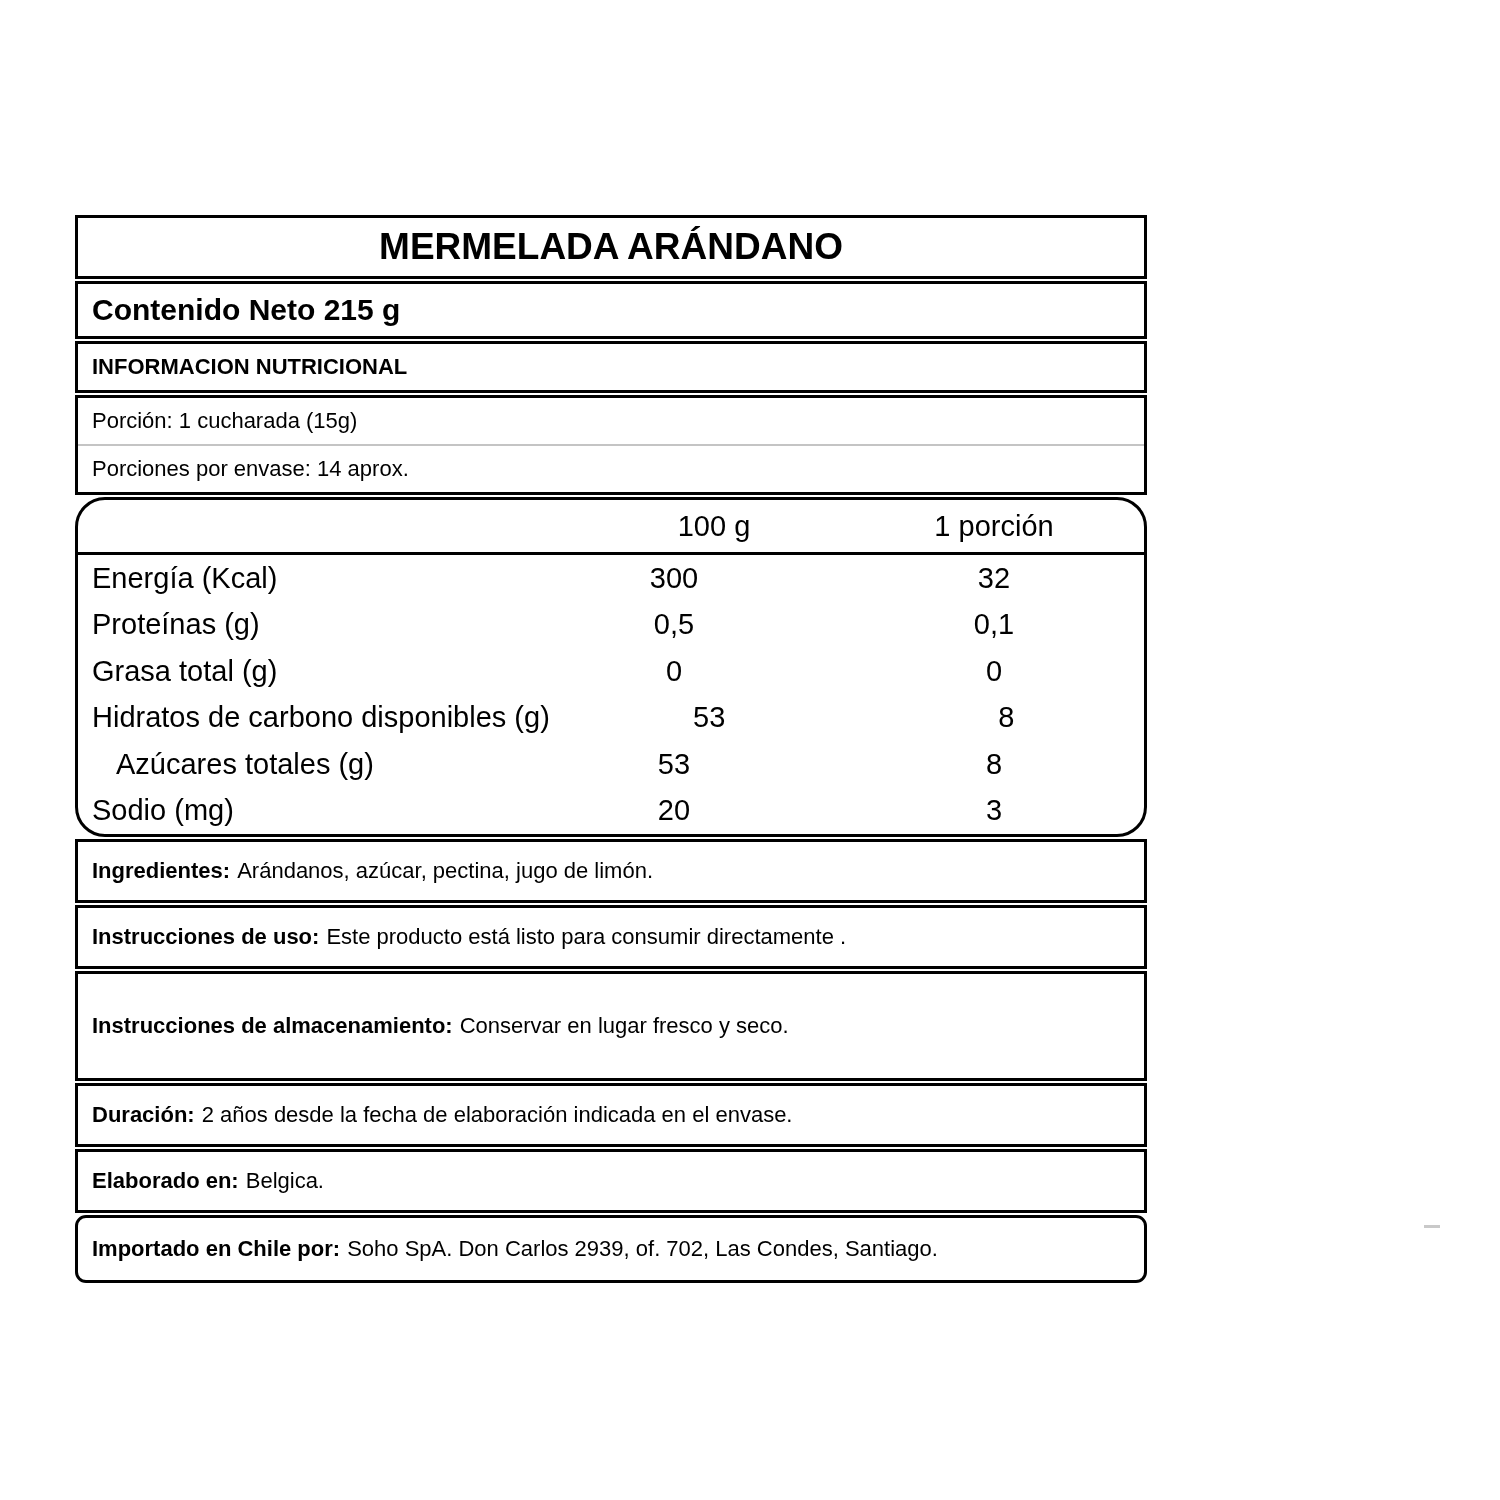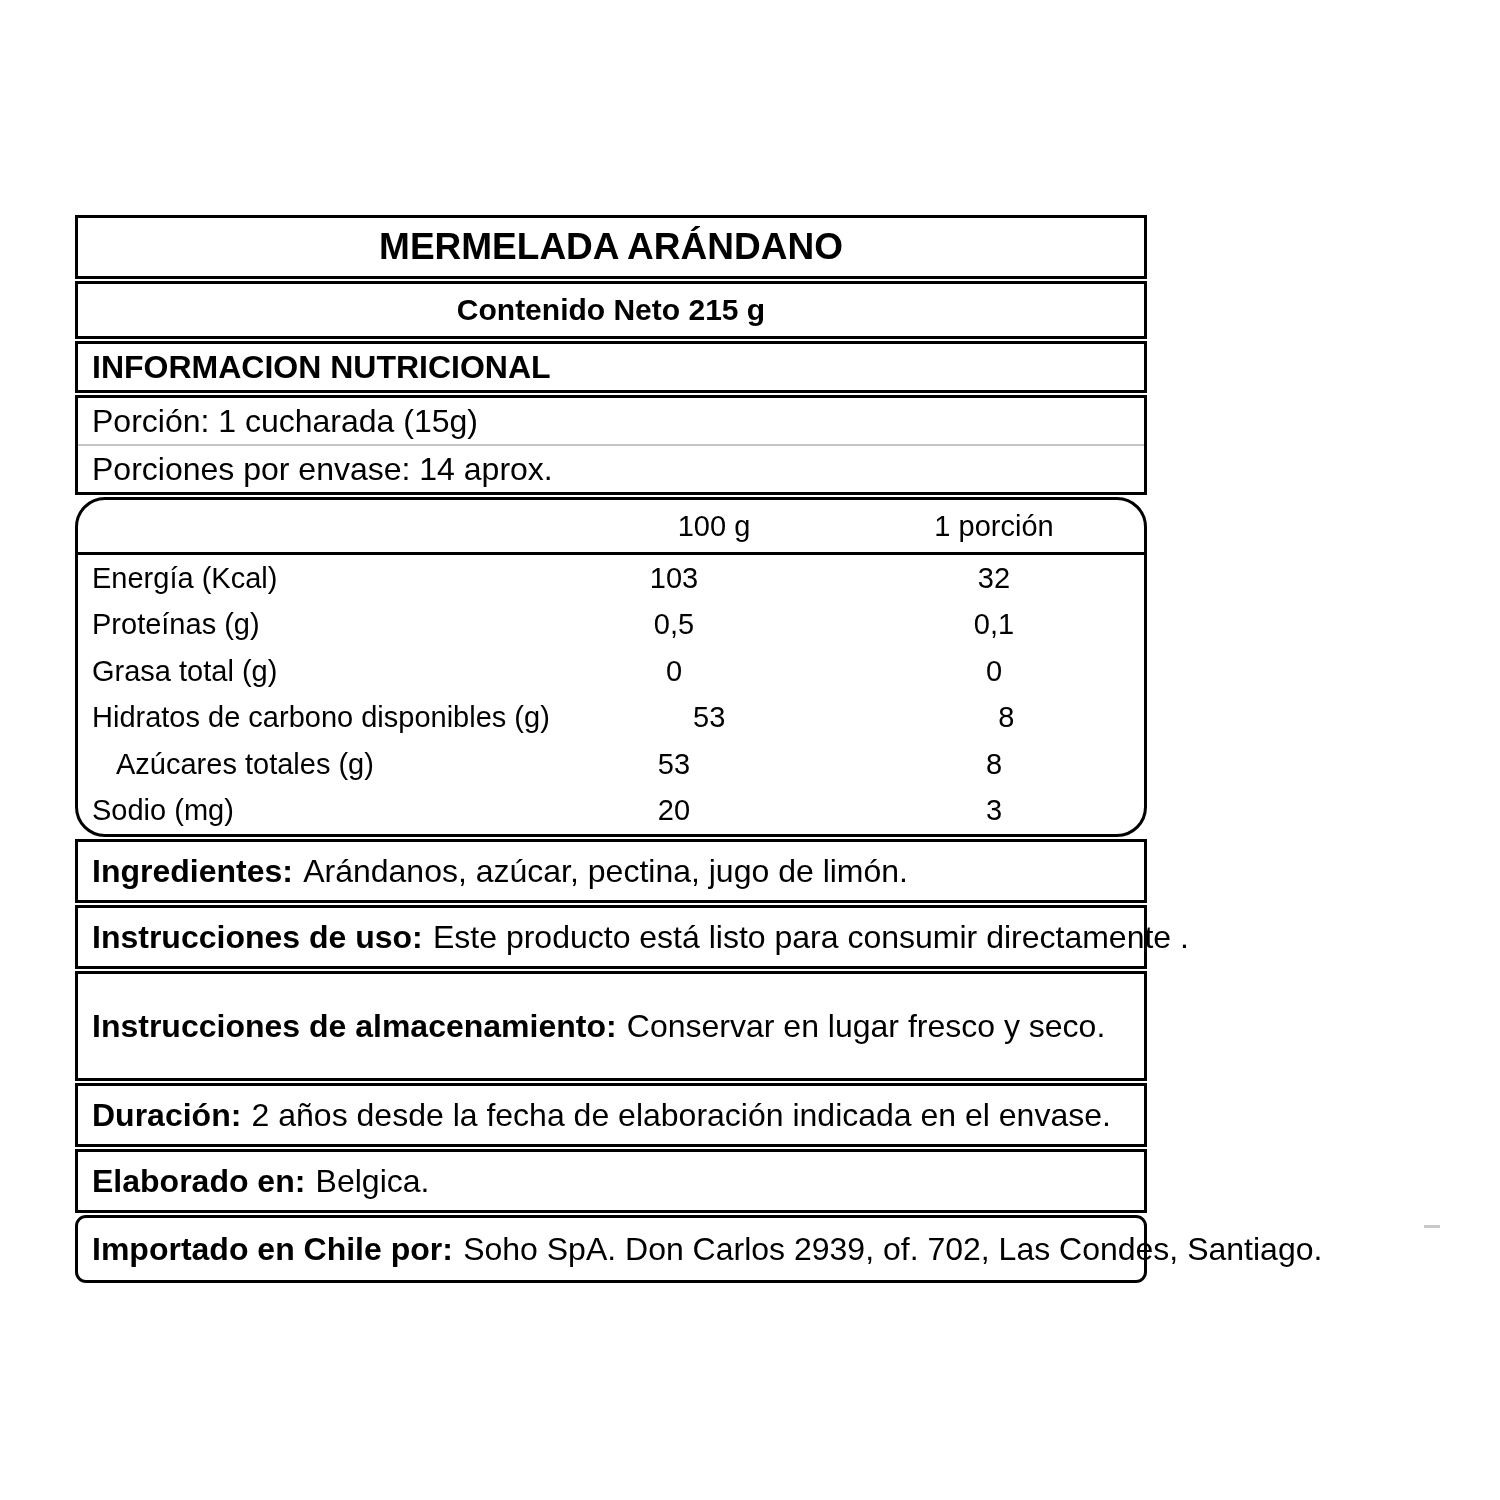--- a/index.html
+++ b/index.html
@@ -26,34 +26,34 @@
   .box {
     box-sizing: border-box;
     border: 3px solid #000000;
     background: #ffffff;
     margin-bottom: 2px;
     display: flex;
     flex-direction: column;
     justify-content: center;
   }
   .txt {
-    font-size: 32px;
+    font-size: 22px;
     line-height: 1.15;
     padding-left: 14px;
     padding-right: 14px;
     white-space: nowrap;
   }
   .bold { font-weight: 700; }
   .sec-label { font-weight: 700; margin-right: 0.32em; }
 
   
   .title-box   { height: 64px; align-items: center; }
   .title-text  { font-size: 37px; font-weight: 700; padding: 0; }
   .net-box     { height: 58px; }
-  .net-text    { text-align: center; font-weight: 700; font-size: 30px; }
+  .net-text    { text-align: left; font-weight: 700; font-size: 30px; }
   .nutinfo-box { height: 52px; }
   .serving-box { height: 100px; padding: 0; justify-content: stretch; }
   .serving-row { flex: 1; display: flex; align-items: center; }
   .serving-divider { height: 2px; background: #c4c4c4; width: 100%; }
 
   .nutrition-box { height: 340px; padding: 0; justify-content: stretch; border-radius: 30px; }
   .nt-header {
     height: 52px;
     border-bottom: 3px solid #000000;
     display: flex;
@@ -111,21 +111,21 @@
 
     <div class="box nutrition-box">
       <div class="nt-header">
         <span class="nt-name"></span>
         <span class="nt-c1">100 g</span>
         <span class="nt-c2">1 porción</span>
       </div>
 
       <div class="nt-row">
         <span class="nt-name">Energía (Kcal)</span>
-        <span class="nt-c1">103</span>
+        <span class="nt-c1">300</span>
         <span class="nt-c2">32</span>
       </div>
       <div class="nt-row">
         <span class="nt-name">Proteínas (g)</span>
         <span class="nt-c1">0,5</span>
         <span class="nt-c2">0,1</span>
       </div>
       <div class="nt-row">
         <span class="nt-name">Grasa total (g)</span>
         <span class="nt-c1">0</span>

